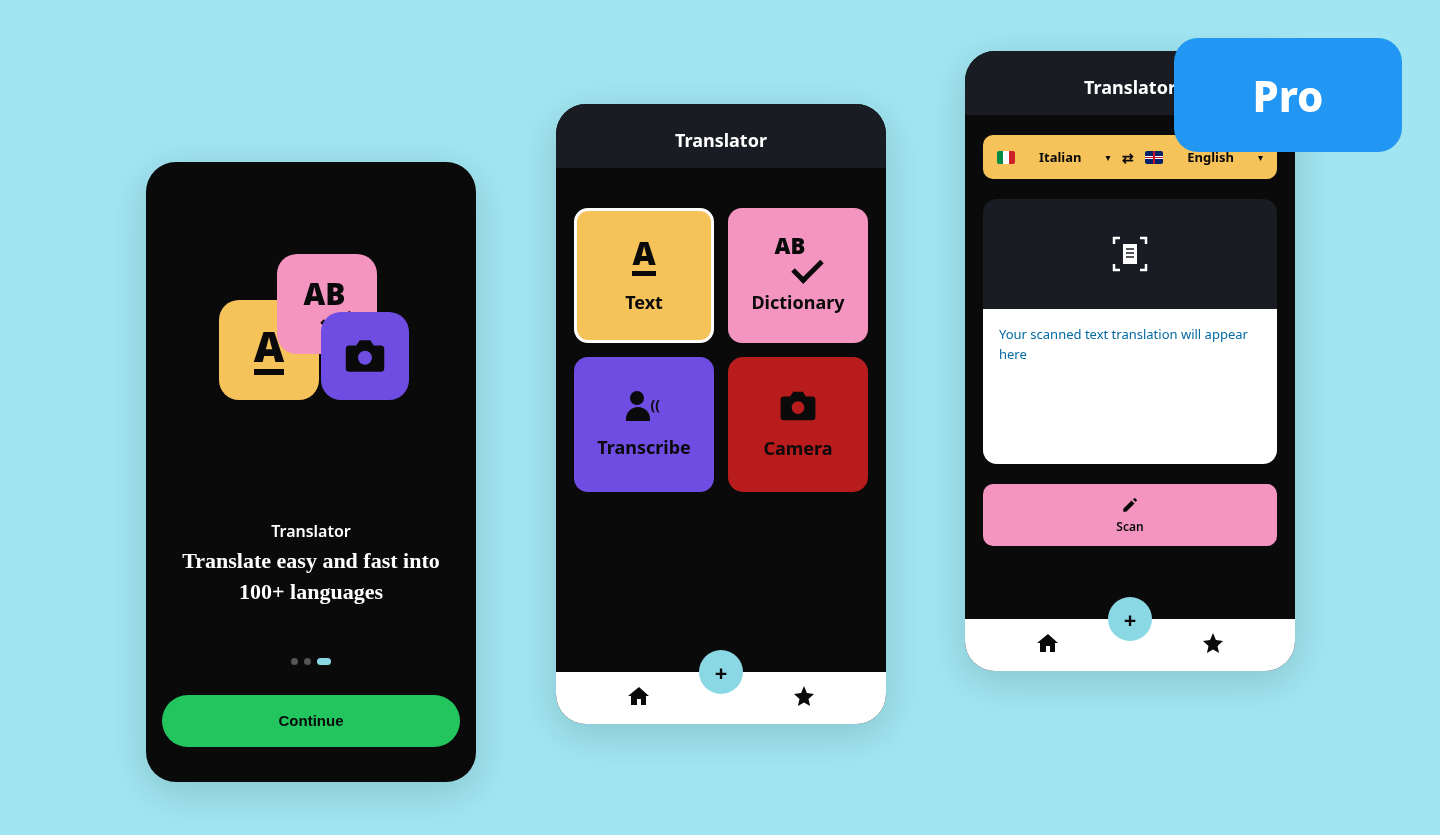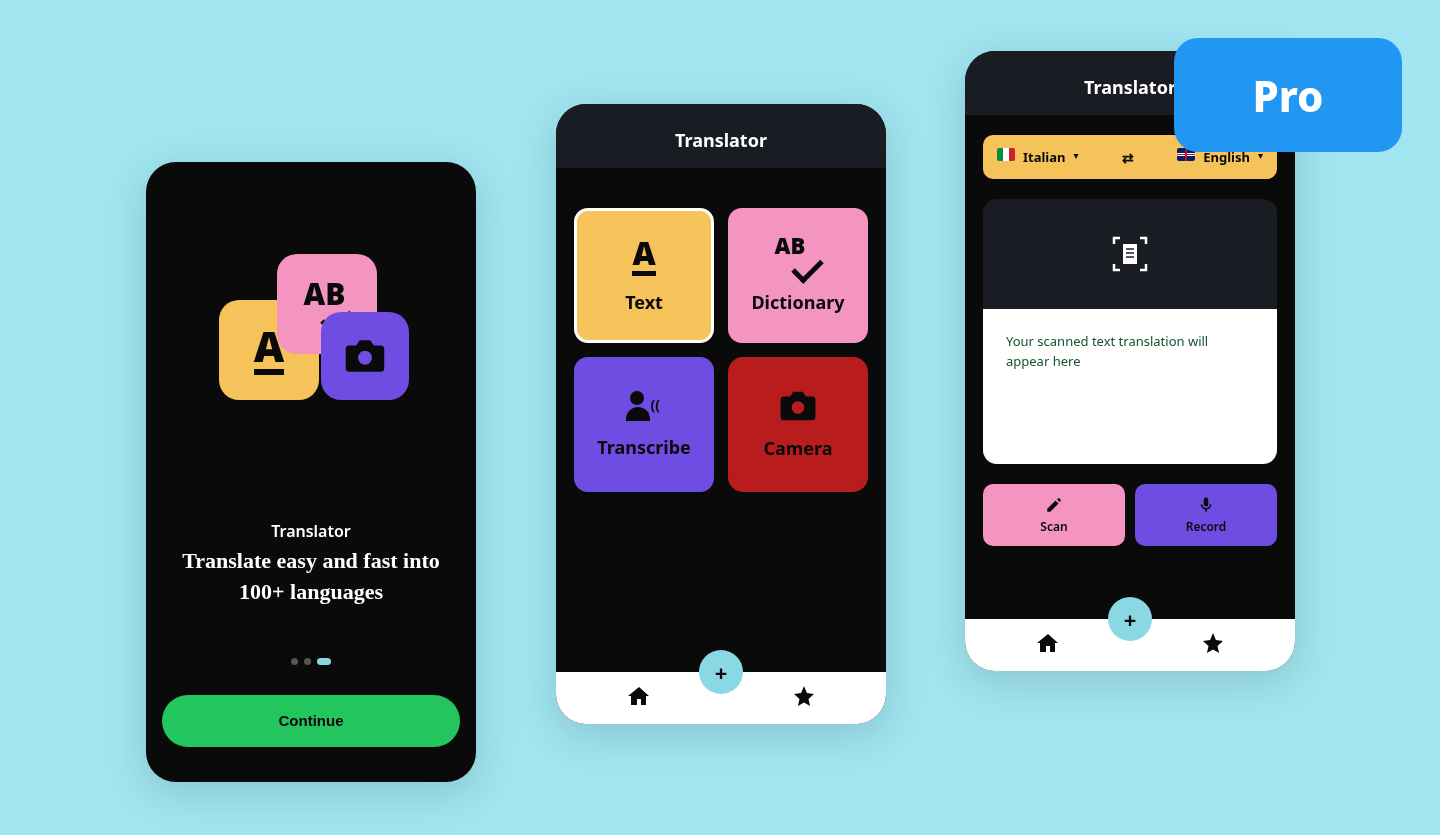--- a/index.html
+++ b/index.html
@@ -124,21 +124,21 @@
     .lang-bar {
       margin: 20px 18px 0;
       background: #f6c35a;
       border-radius: 10px;
       height: 44px;
       display: flex;
       align-items: center;
       justify-content: space-between;
       padding: 0 14px;
     }
-    .lang-side { display: flex; gap: 8px; cursor: pointer; }
+    .lang-side { display: flex; align-items: center; gap: 24px; cursor: pointer; }
     .flag { width: 18px; height: 13px; border-radius: 2px; display: inline-block; }
     .flag-it { background: linear-gradient(90deg, #008c45 33%, #fff 33%, #fff 66%, #cd212a 66%); }
     .flag-gb { background: #012169; position: relative; overflow: hidden; }
     .flag-gb::before { content: ""; position: absolute; inset: 0; background: linear-gradient(to bottom, transparent 40%, #fff 40%, #fff 60%, transparent 60%), linear-gradient(to right, transparent 42%, #fff 42%, #fff 58%, transparent 58%); }
     .flag-gb::after { content: ""; position: absolute; inset: 0; background: linear-gradient(to bottom, transparent 44%, #c8102e 44%, #c8102e 56%, transparent 56%), linear-gradient(to right, transparent 46%, #c8102e 46%, #c8102e 54%, transparent 54%); }
     .lang-name { font-size: 13px; font-weight: 700; color: #0a0a0a; }
     .chevron { font-size: 10px; color: #0a0a0a; }
     .swap { font-size: 14px; color: #0a0a0a; cursor: pointer; font-weight: bold; }
     
     .scan-box {
@@ -149,23 +149,23 @@
     }
     .scan-preview {
       height: 110px;
       display: flex;
       align-items: center;
       justify-content: center;
     }
     .scan-result {
       background: #fff;
       height: 155px;
-      padding: 23px;
+      padding: 16px;
       font-size: 13px;
-      color: #14532d;
+      color: #0369a1;
       line-height: 1.5;
     }
     
     .action-row { display: flex; gap: 10px; margin: 20px 18px 0; }
     .action-btn {
       flex: 1;
       height: 62px;
       border-radius: 10px;
       display: flex;
       flex-direction: column;
@@ -309,26 +309,20 @@
     <div class="scan-result">Your scanned text translation will appear here</div>
   </div>
 
   <div class="action-row">
     <div class="action-btn action-pink">
       <svg width="18" height="18" viewBox="0 0 24 24" fill="#0a0a0a">
           <path d="M3 17v4h4l11-11-4-4L3 17zm18-12l-2-2a1 1 0 00-1.4 0L16 4.6 19.4 8l1.6-1.6a1 1 0 000-1.4z"></path>
         </svg>
       <span>Scan</span>
     </div>
-    <div class="action-btn action-purple">
-      <svg width="18" height="18" viewBox="0 0 24 24" fill="#0a0a0a">
-          <path d="M12 14a3 3 0 003-3V5a3 3 0 00-6 0v6a3 3 0 003 3zm5-3a5 5 0 01-10 0H5a7 7 0 006 6.9V21h2v-3.1A7 7 0 0019 11h-2z"></path>
-        </svg>
-      <span>Record</span>
-    </div>
   </div>
 
   <div class="nav-bar">
     <div>
       <svg width="24" height="24" viewBox="0 0 24 24" fill="#0a0a0a">
           <path d="M12 3l10 9h-3v9h-5v-6h-4v6H4v-9H1z"></path>
         </svg>
     </div>
     <div class="nav-plus">
       <span>+</span>

